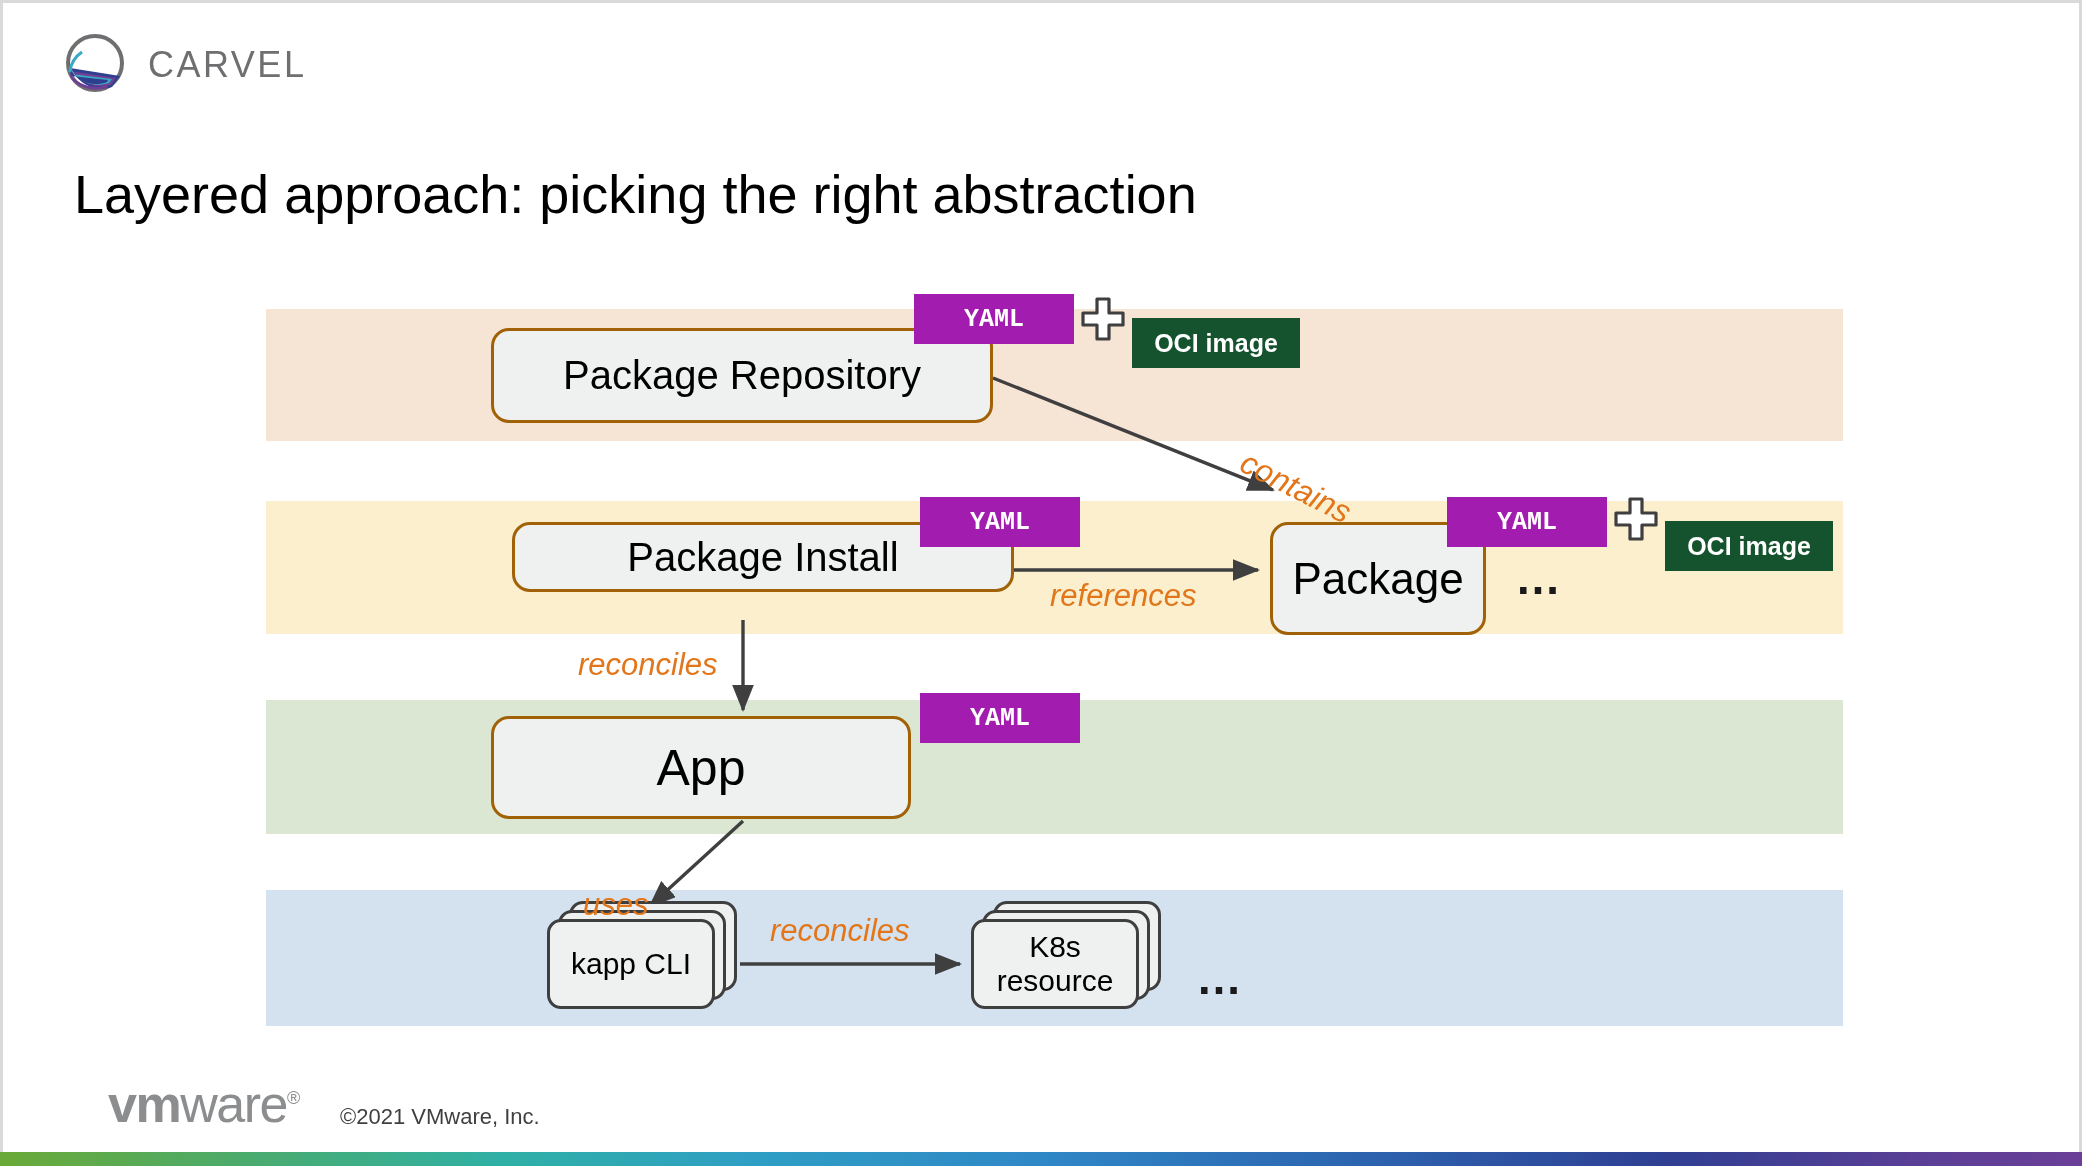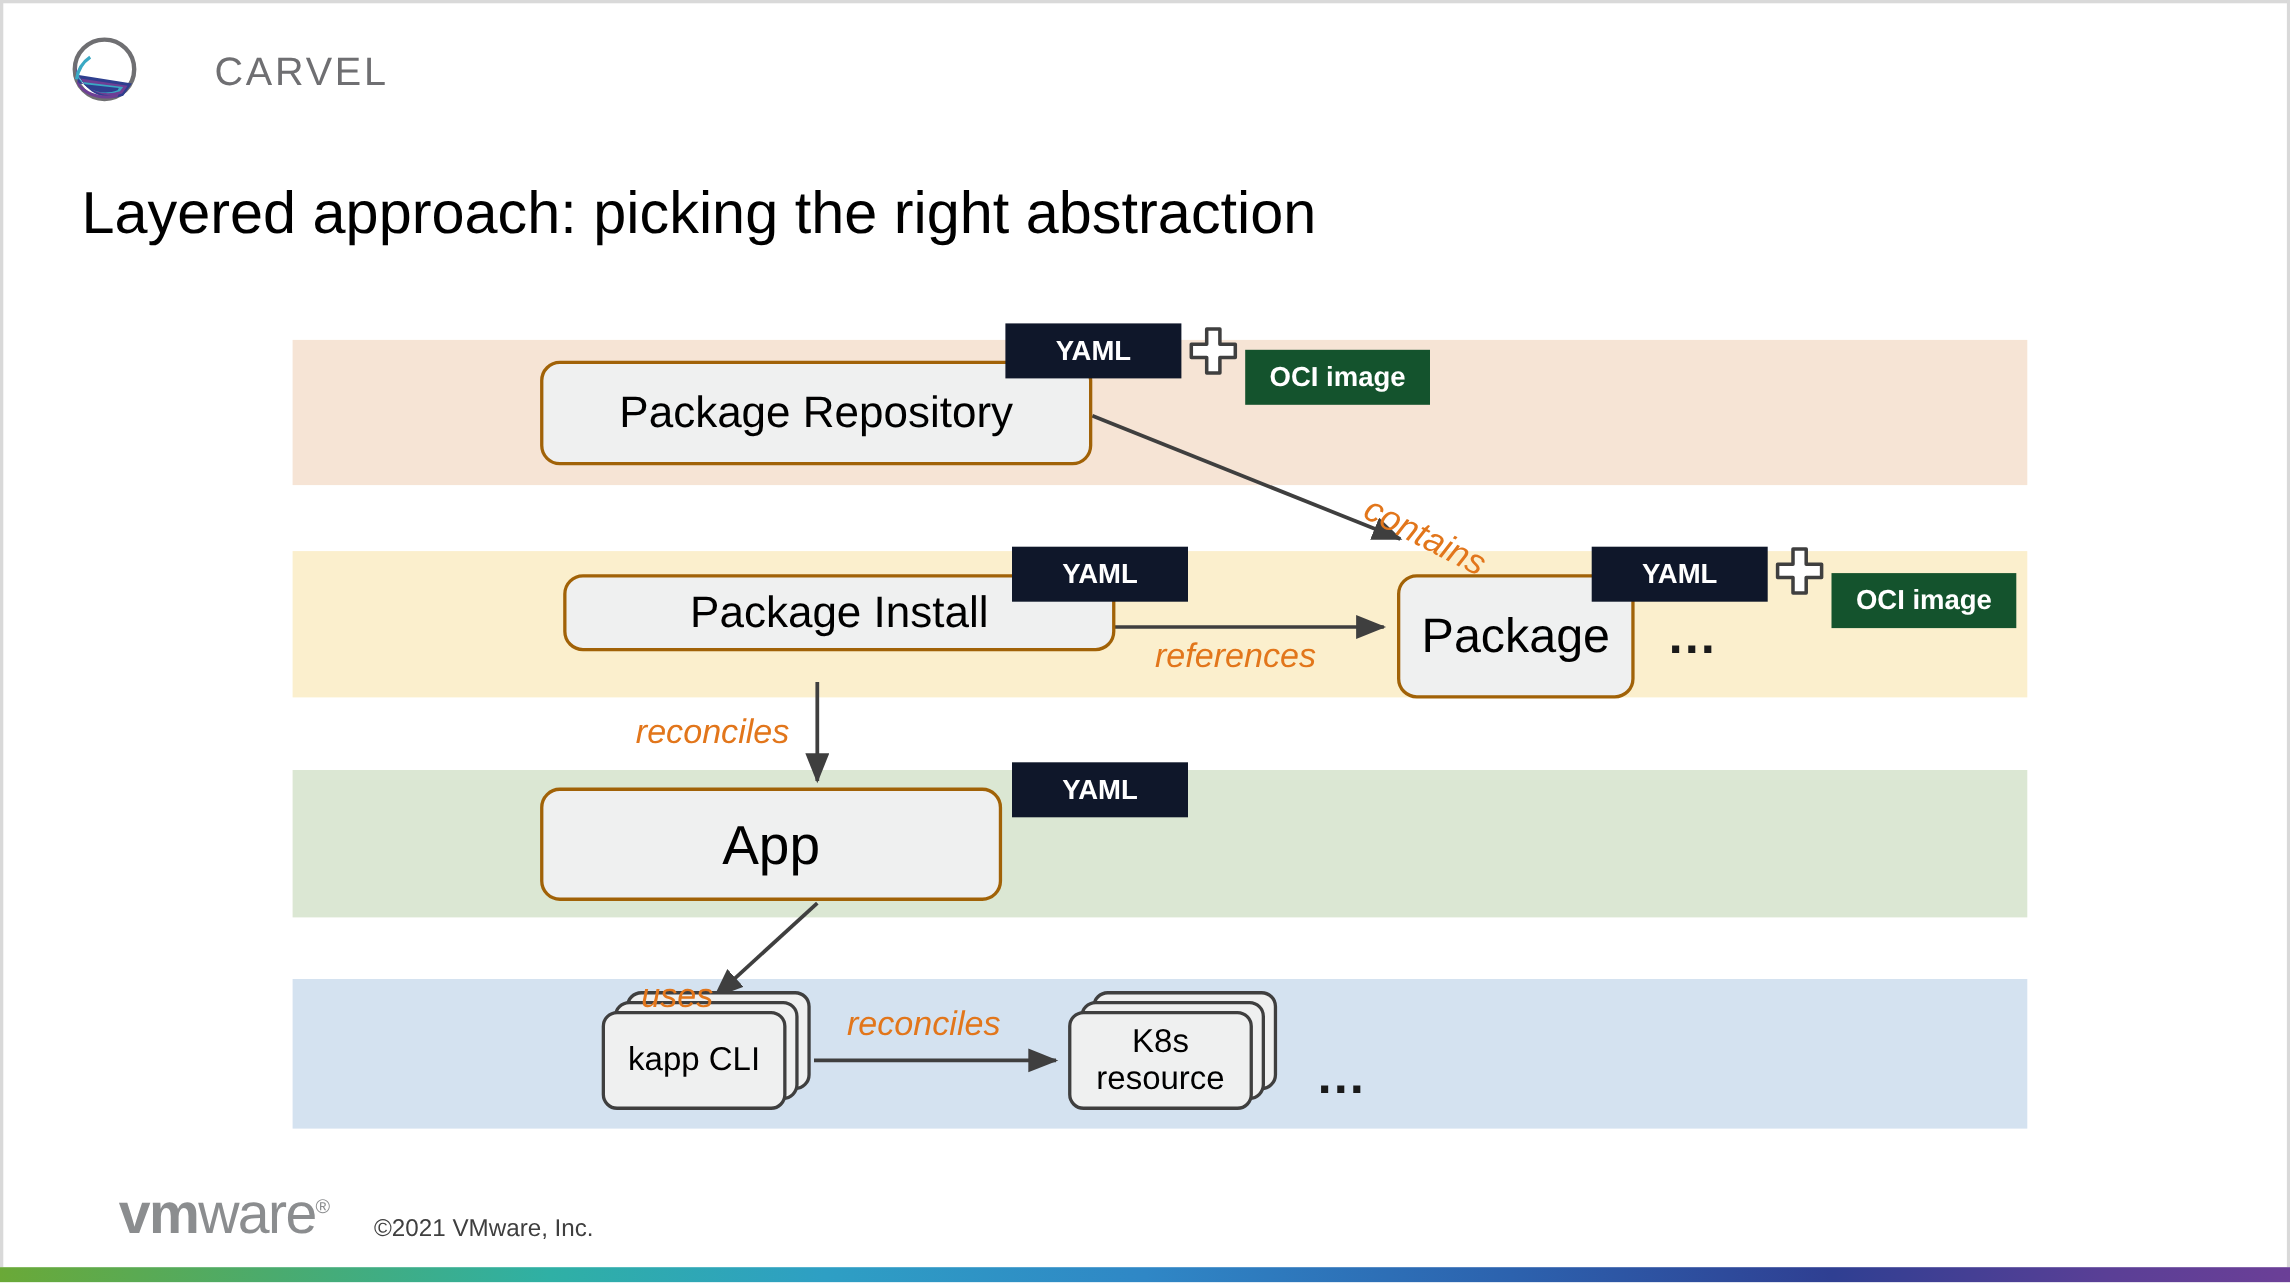--- a/index.html
+++ b/index.html
@@ -46,21 +46,20 @@
   }
   #carvel-logo .wordmark {
     position: absolute;
     left: 88px;
     top: 14px;
     font-size: 36px;
     letter-spacing: 2.5px;
     color: #6f6f72;
     font-family: "Liberation Sans", sans-serif;
     font-weight: 400;
-    margin-left: 47px;
   }
 
   
   #slide-title {
     position: absolute;
     left: 74px;
     top: 163px;
     font-size: 54px;
     color: #000000;
     font-family: "Liberation Sans", sans-serif;
@@ -131,21 +130,21 @@
   .badge {
     position: absolute;
     display: flex;
     align-items: center;
     justify-content: center;
     color: #ffffff;
     font-weight: bold;
     font-family: "Liberation Sans", sans-serif;
     font-size: 25px;
   }
-  .badge.yaml { background: #0f172a; }
+  .badge.yaml { background: #a21caf; font-family: Liberation Mono, monospace; }
   .badge.oci  { background: #14532d; margin-top: 24px; }
 
   #badge-yaml-repository { left: 914px;  top: 294px; width: 160px; height: 50px; }
   #badge-oci-repository  { left: 1132px; top: 294px; width: 168px; height: 50px; }
   #badge-yaml-install    { left: 920px;  top: 497px; width: 160px; height: 50px; }
   #badge-yaml-package    { left: 1447px; top: 497px; width: 160px; height: 50px; }
   #badge-oci-package     { left: 1665px; top: 497px; width: 168px; height: 50px; }
   #badge-yaml-app        { left: 920px;  top: 693px; width: 160px; height: 50px; }
 
   

